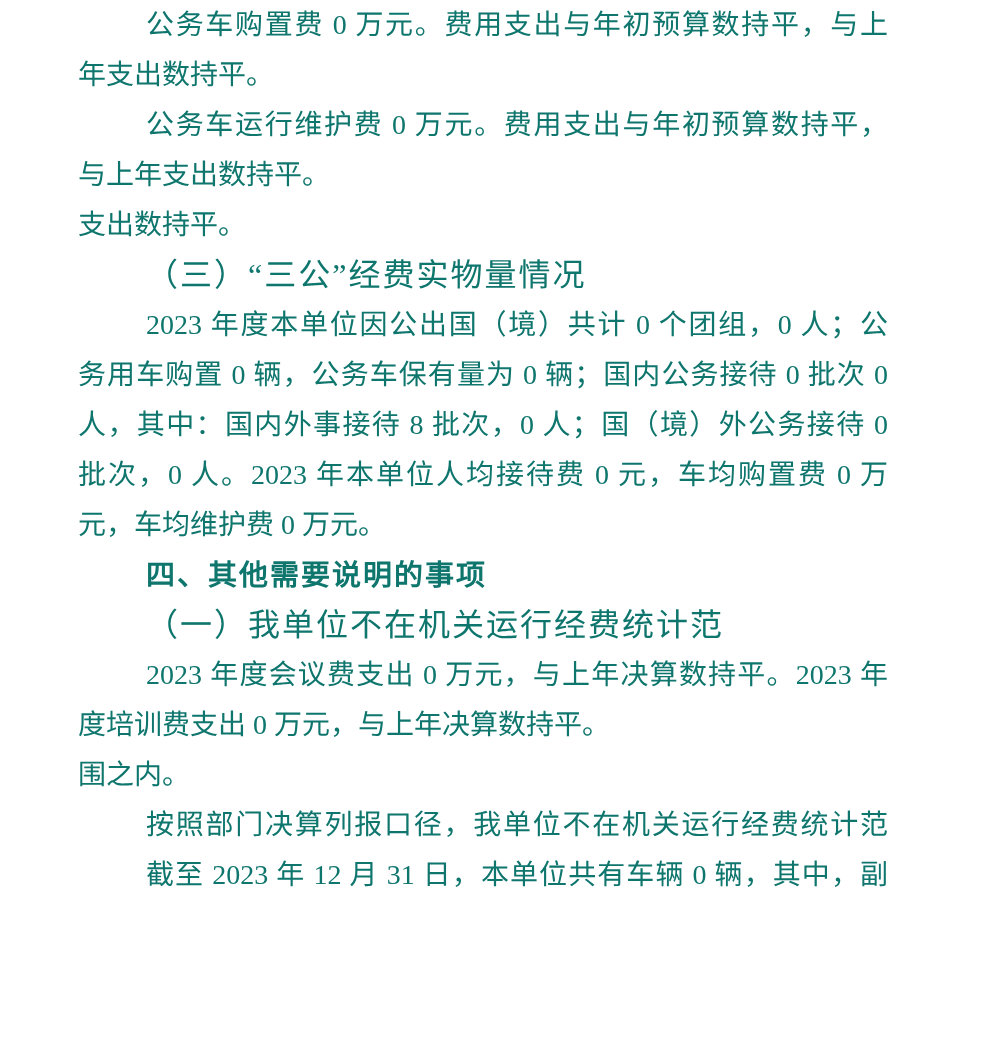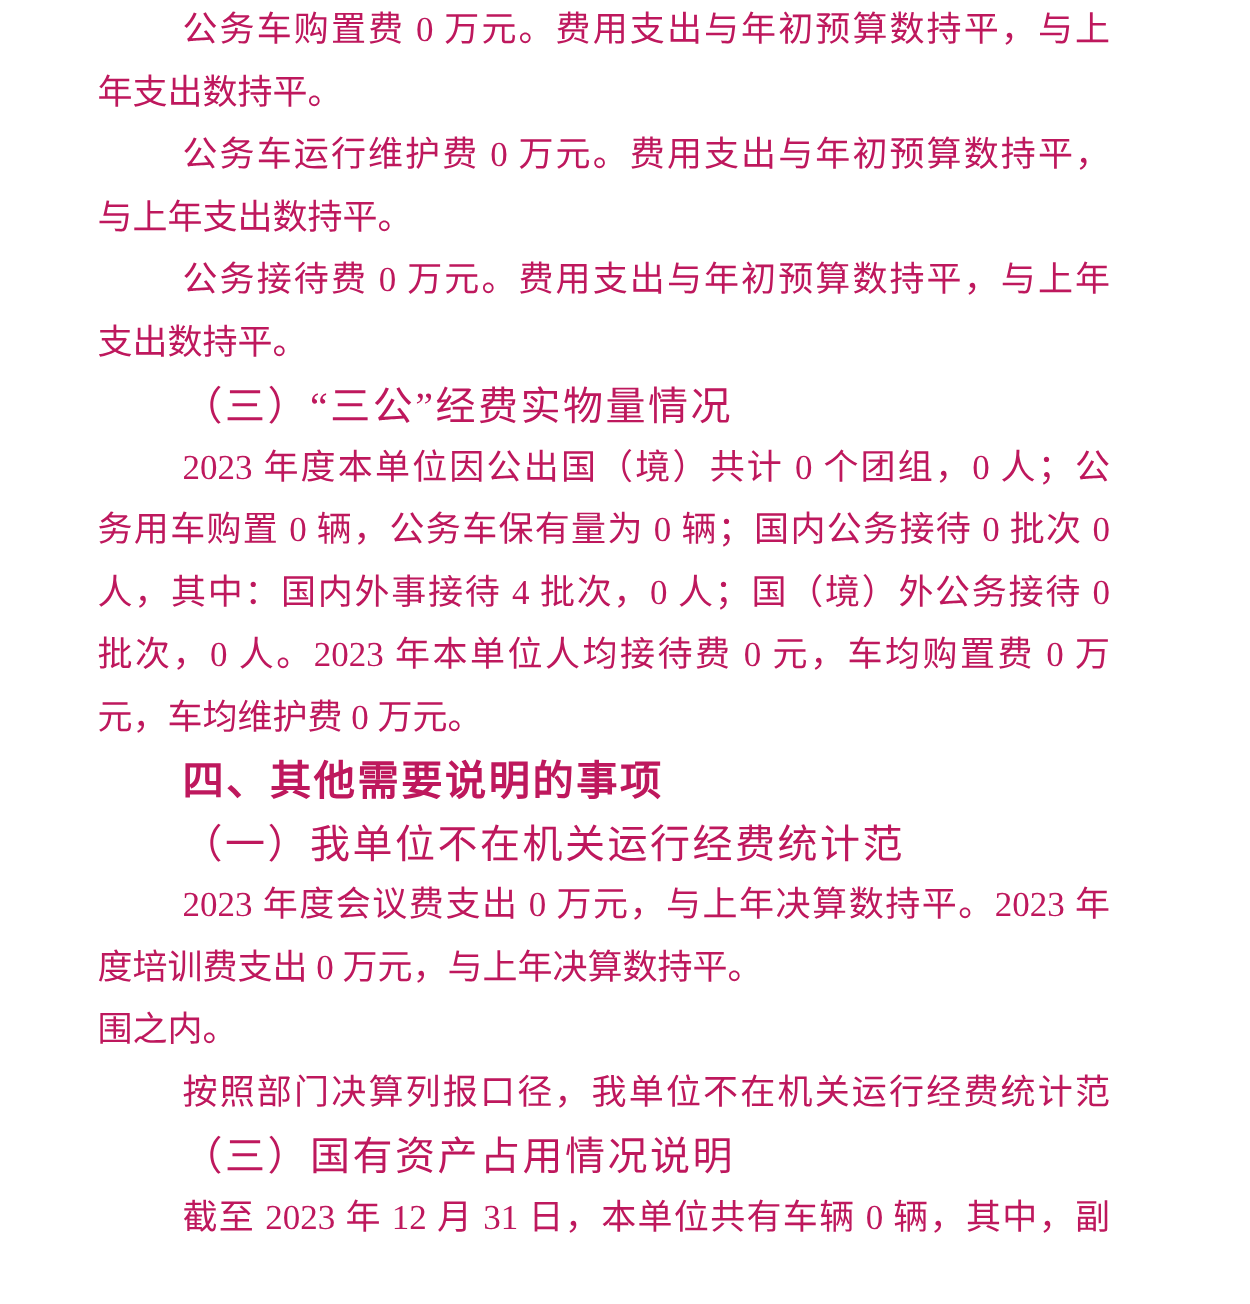--- a/index.html
+++ b/index.html
@@ -22,21 +22,21 @@
   }
   .para {
     margin: 0;
     padding: 0;
   }
   .line {
     height: 50px;
     line-height: 50px;
     text-align: left;
     overflow: hidden;
-    color: #be185d;
+    color: #0f766e;
   }
   
   .line.full {
     text-align: justify;
     text-align-last: justify;
     -moz-text-align-last: justify;
     text-justify: inter-character;
   }
   
   .line.first {
@@ -48,64 +48,60 @@
     font-weight: 400;
   }
   .sub-text {
     font-family: "Liberation Serif", "DejaVu Serif", serif;
     font-size: 32px;
     font-weight: 400;
     letter-spacing: 2px;
   }
   .heading-text {
     font-family: "Liberation Sans", "DejaVu Sans", sans-serif;
-    font-size: 33px;
+    font-size: 29px;
     font-weight: 700;
     letter-spacing: 2px;
   }
 </style>
 </head>
 <body style="background: rgb(255, 255, 255);">
 
 <div class="page" id="doc-page" style="color: rgb(0, 0, 0);">
     <div class="para">
       <div class="line body-text first full">公务车购置费 0 万元。费用支出与年初预算数持平，与上</div>
       <div class="line body-text">年支出数持平。</div>
     </div>
     <div class="para">
       <div class="line body-text first full">公务车运行维护费 0 万元。费用支出与年初预算数持平，</div>
       <div class="line body-text">与上年支出数持平。</div>
     </div>
     <div class="para">
-      <div class="line body-text first full">公务接待费 0 万元。费用支出与年初预算数持平，与上年</div>
       <div class="line body-text">支出数持平。</div>
     </div>
     <div class="para">
       <div class="line sub-text first">（三）“三公”经费实物量情况</div>
     </div>
     <div class="para">
       <div class="line body-text first full">2023 年度本单位因公出国（境）共计 0 个团组，0 人；公</div>
       <div class="line body-text full">务用车购置 0 辆，公务车保有量为 0 辆；国内公务接待 0 批次 0</div>
-      <div class="line body-text full">人，其中：国内外事接待 4 批次，0 人；国（境）外公务接待 0</div>
+      <div class="line body-text full">人，其中：国内外事接待 8 批次，0 人；国（境）外公务接待 0</div>
       <div class="line body-text full">批次，0 人。2023 年本单位人均接待费 0 元，车均购置费 0 万</div>
       <div class="line body-text">元，车均维护费 0 万元。</div>
     </div>
     <div class="para">
       <div class="line heading-text first">四、其他需要说明的事项</div>
     </div>
     <div class="para">
       <div class="line sub-text first">（一）我单位不在机关运行经费统计范</div>
     </div>
     <div class="para">
       <div class="line body-text first full">2023 年度会议费支出 0 万元，与上年决算数持平。2023 年</div>
       <div class="line body-text">度培训费支出 0 万元，与上年决算数持平。</div>
     </div>
     <div class="para">
       <div class="line body-text">围之内。</div>
       <div class="line body-text first full">按照部门决算列报口径，我单位不在机关运行经费统计范</div>
     </div>
     <div class="para">
-      <div class="line sub-text first">（三）国有资产占用情况说明</div>
-    </div>
-    <div class="para">
       <div class="line body-text first full">截至 2023 年 12 月 31 日，本单位共有车辆 0 辆，其中，副</div>
     </div>
   </div>
 
 </body></html>

